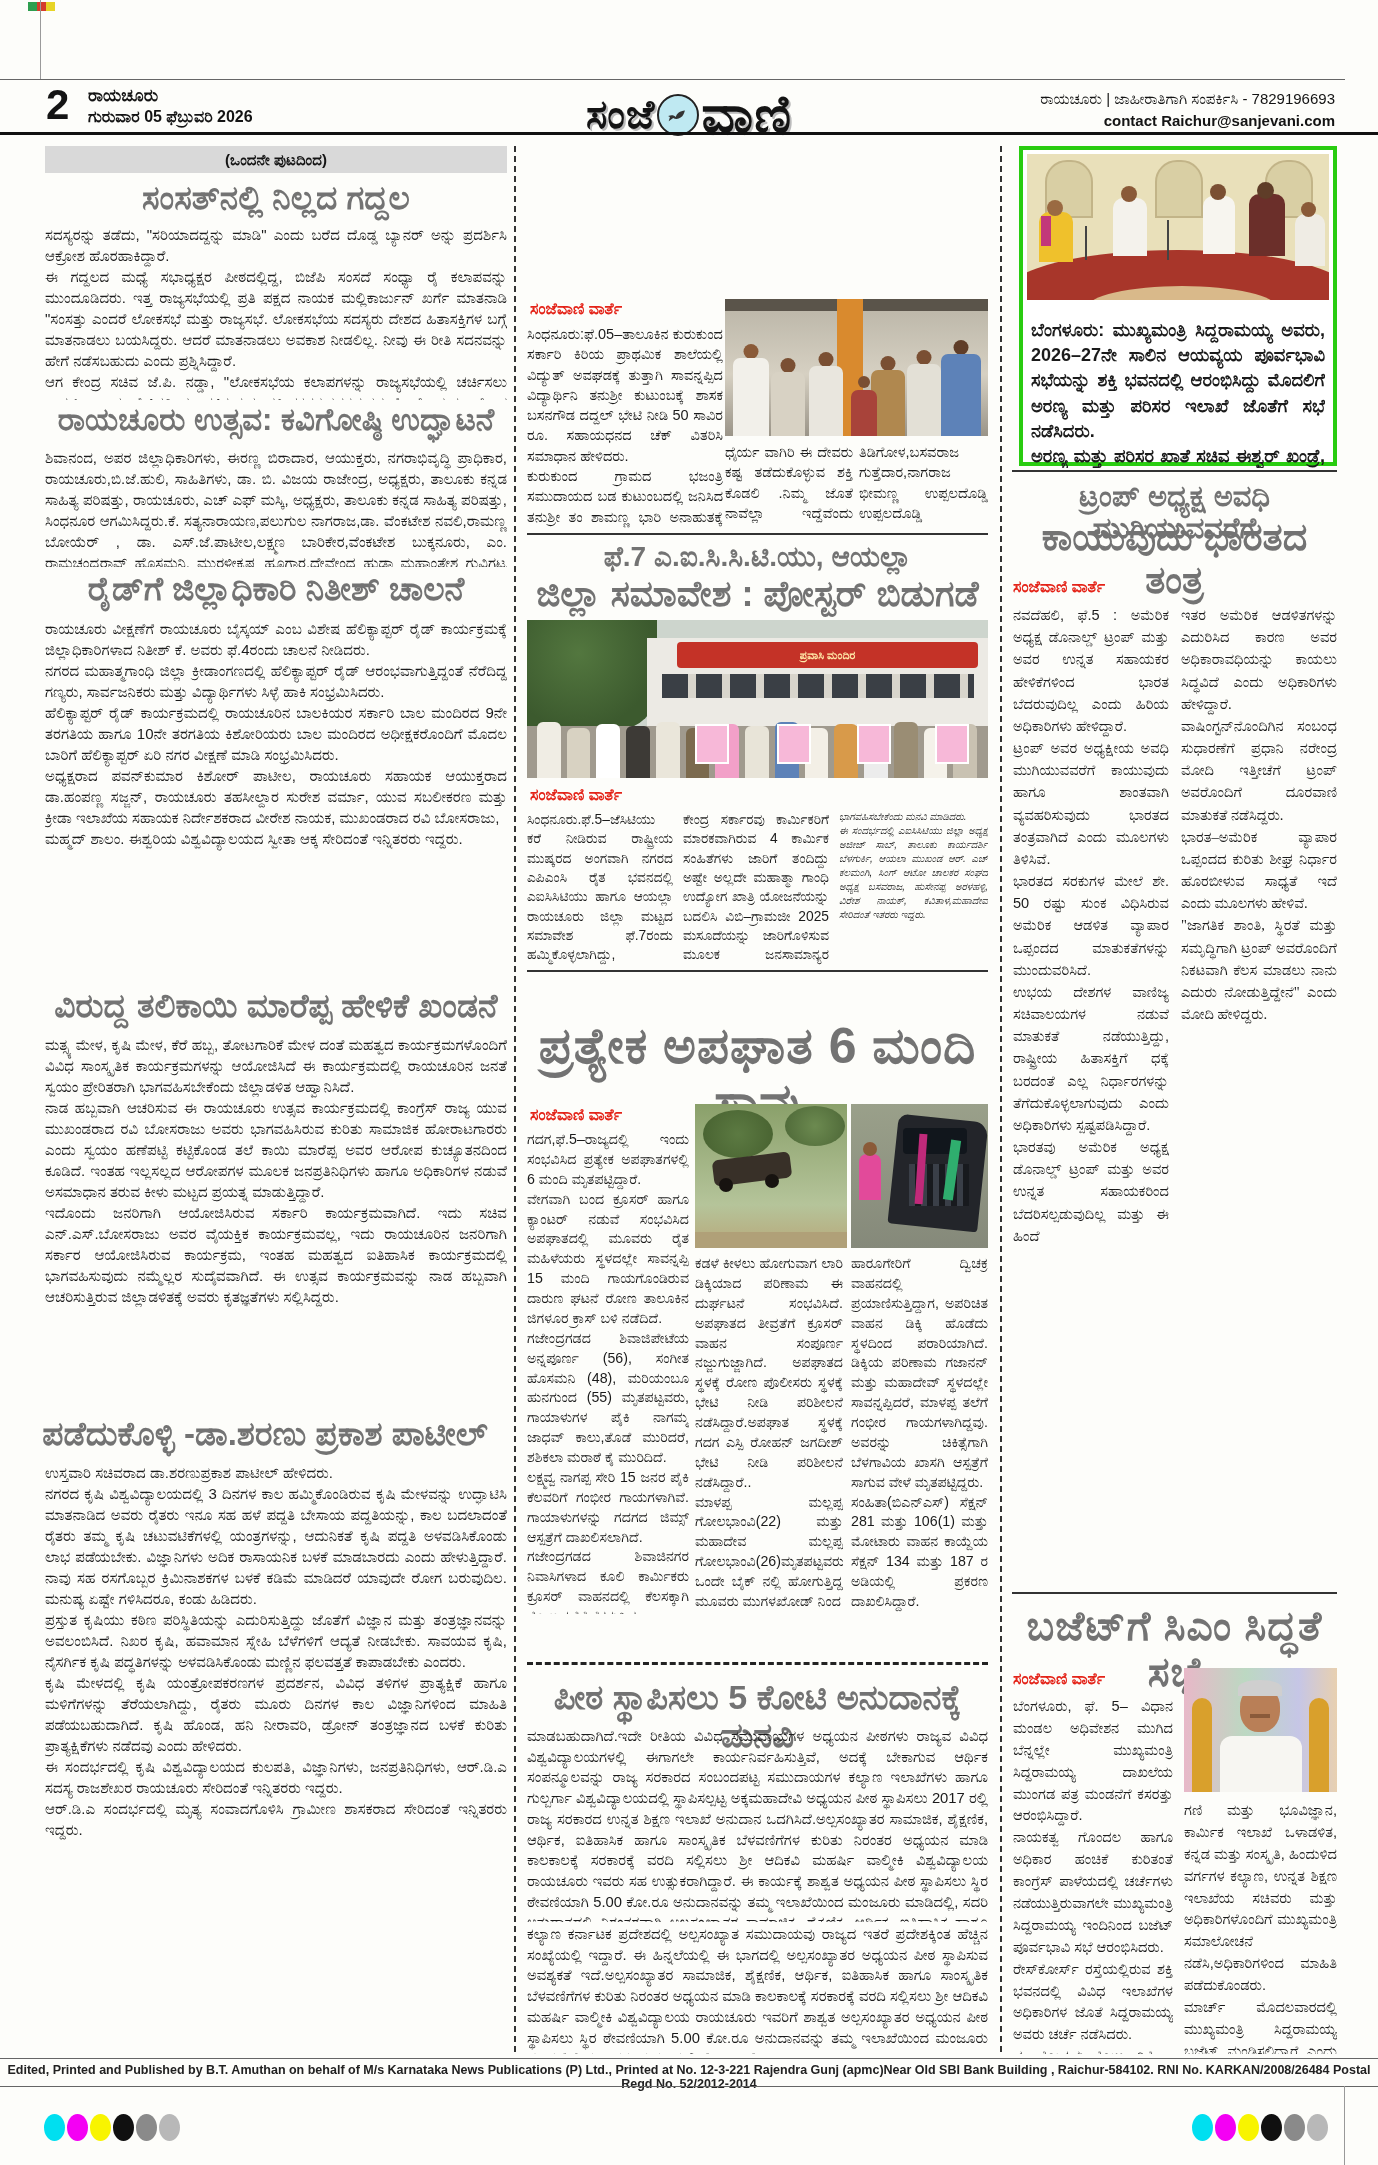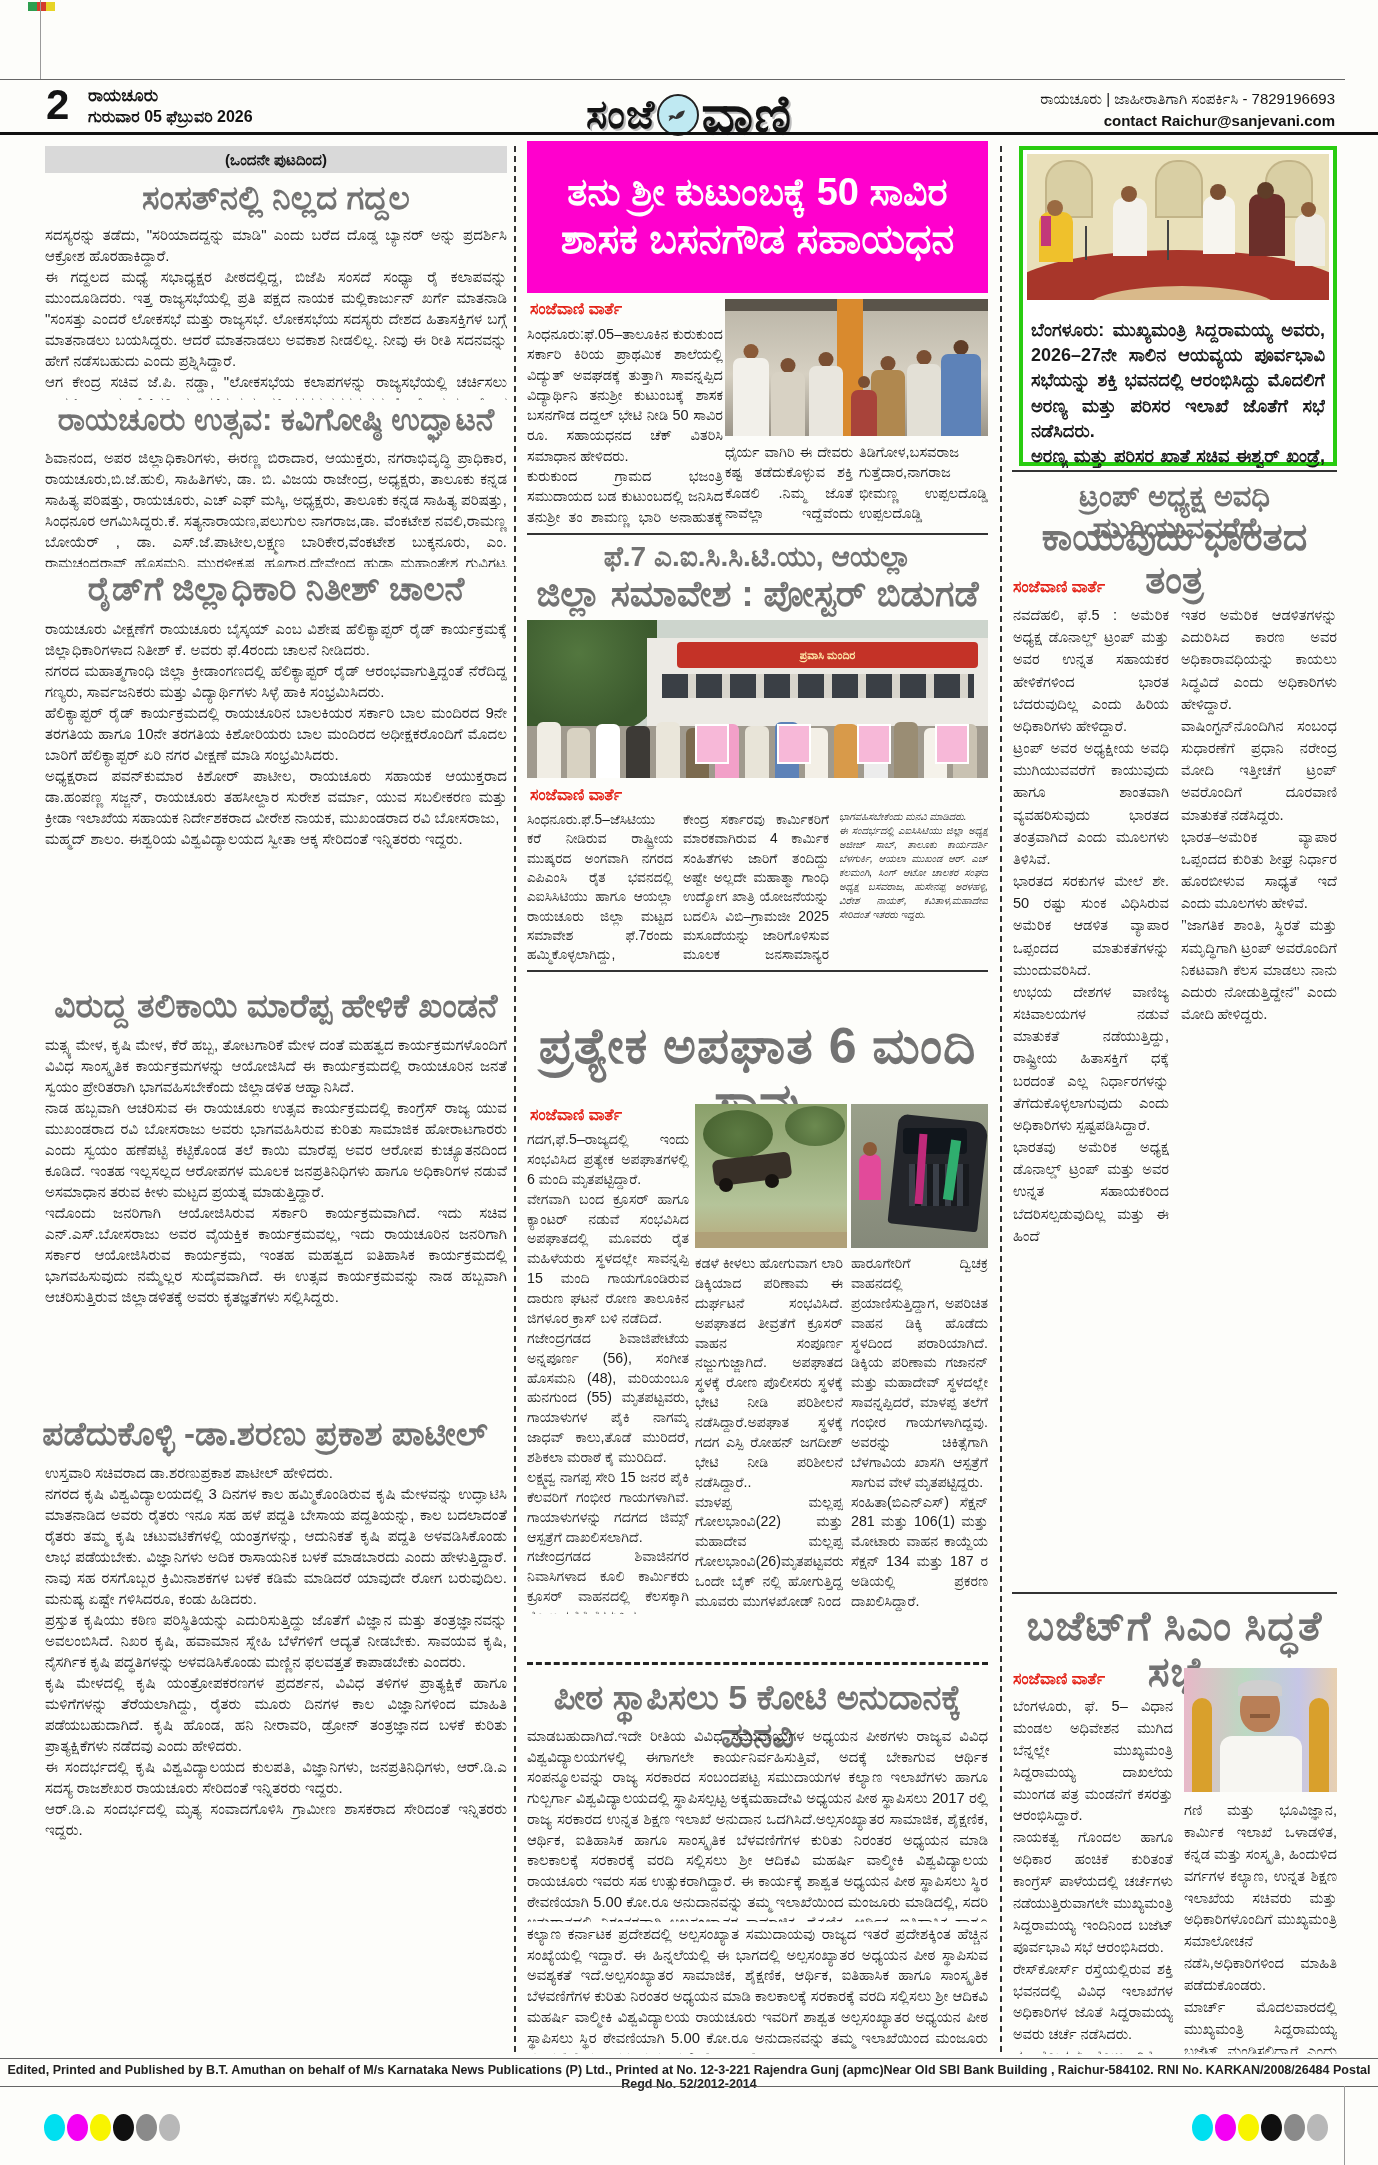--- a/index.html
+++ b/index.html
@@ -83,24 +83,20 @@
   <div class="abs hl" style="left:45px;top:988px;width:462px;font-size:33px;">ವಿರುದ್ದ ತಲಿಕಾಯಿ ಮಾರೆಪ್ಪ ಹೇಳಿಕೆ ಖಂಡನೆ</div>
 
   <div class="abs hl" style="left:34px;top:1416px;width:462px;font-size:33px;">ಪಡೆದುಕೊಳ್ಳಿ -ಡಾ.ಶರಣು ಪ್ರಕಾಶ ಪಾಟೀಲ್</div>
   <div class="abs colbody" style="left:45px;top:1462px;width:462px;height:590px;">ಉಸ್ತವಾರಿ ಸಚಿವರಾದ ಡಾ.ಶರಣುಪ್ರಕಾಶ ಪಾಟೀಲ್ ಹೇಳಿದರು.
 ನಗರದ ಕೃಷಿ ವಿಶ್ವವಿದ್ಯಾಲಯದಲ್ಲಿ 3 ದಿನಗಳ ಕಾಲ ಹಮ್ಮಿಕೊಂಡಿರುವ ಕೃಷಿ ಮೇಳವನ್ನು ಉದ್ಘಾಟಿಸಿ ಮಾತನಾಡಿದ ಅವರು ರೈತರು ಇನೂ ಸಹ ಹಳೆ ಪದ್ದತಿ ಬೇಸಾಯ ಪದ್ದತಿಯನ್ನು, ಕಾಲ ಬದಲಾದಂತೆ ರೈತರು ತಮ್ಮ ಕೃಷಿ ಚಟುವಟಿಕೆಗಳಲ್ಲಿ ಯಂತ್ರಗಳನ್ನು, ಆದುನಿಕತೆ ಕೃಷಿ ಪದ್ದತಿ ಅಳವಡಿಸಿಕೊಂಡು ಲಾಭ ಪಡೆಯಬೇಕು. ವಿಜ್ಞಾನಿಗಳು ಅದಿಕ ರಾಸಾಯನಿಕ ಬಳಕೆ ಮಾಡಬಾರದು ಎಂದು ಹೇಳುತ್ತಿದ್ದಾರೆ. ನಾವು ಸಹ ರಸಗೊಬ್ಬರ ಕ್ರಿಮಿನಾಶಕಗಳ ಬಳಕೆ ಕಡಿಮೆ ಮಾಡಿದರೆ ಯಾವುದೇ ರೋಗ ಬರುವುದಿಲ. ಮನುಷ್ಯ ಏಷ್ಟೇ ಗಳಿಸಿದರೂ, ಕಂಡು ಹಿಡಿದರು.
 ಪ್ರಸ್ತುತ ಕೃಷಿಯು ಕಠಿಣ ಪರಿಸ್ಥಿತಿಯನ್ನು ಎದುರಿಸುತ್ತಿದ್ದು ಜೊತೆಗೆ ವಿಜ್ಞಾನ ಮತ್ತು ತಂತ್ರಜ್ಞಾನವನ್ನು ಅವಲಂಬಿಸಿದೆ. ನಿಖರ ಕೃಷಿ, ಹವಾಮಾನ ಸ್ನೇಹಿ ಬೆಳೆಗಳಿಗೆ ಆದ್ಯತೆ ನೀಡಬೇಕು. ಸಾವಯವ ಕೃಷಿ, ನೈಸರ್ಗಿಕ ಕೃಷಿ ಪದ್ಧತಿಗಳನ್ನು ಅಳವಡಿಸಿಕೊಂಡು ಮಣ್ಣಿನ ಫಲವತ್ತತೆ ಕಾಪಾಡಬೇಕು ಎಂದರು.
 ಕೃಷಿ ಮೇಳದಲ್ಲಿ ಕೃಷಿ ಯಂತ್ರೋಪಕರಣಗಳ ಪ್ರದರ್ಶನ, ವಿವಿಧ ತಳಿಗಳ ಪ್ರಾತ್ಯಕ್ಷಿಕೆ ಹಾಗೂ ಮಳಿಗೆಗಳನ್ನು ತೆರೆಯಲಾಗಿದ್ದು, ರೈತರು ಮೂರು ದಿನಗಳ ಕಾಲ ವಿಜ್ಞಾನಿಗಳಿಂದ ಮಾಹಿತಿ ಪಡೆಯಬಹುದಾಗಿದೆ. ಕೃಷಿ ಹೊಂಡ, ಹನಿ ನೀರಾವರಿ, ಡ್ರೋನ್ ತಂತ್ರಜ್ಞಾನದ ಬಳಕೆ ಕುರಿತು ಪ್ರಾತ್ಯಕ್ಷಿಕೆಗಳು ನಡೆದವು ಎಂದು ಹೇಳಿದರು.
 ಈ ಸಂದರ್ಭದಲ್ಲಿ ಕೃಷಿ ವಿಶ್ವವಿದ್ಯಾಲಯದ ಕುಲಪತಿ, ವಿಜ್ಞಾನಿಗಳು, ಜನಪ್ರತಿನಿಧಿಗಳು, ಆರ್.ಡಿ.ಎ ಸದಸ್ಯ ರಾಜಶೇಖರ ರಾಯಚೂರು ಸೇರಿದಂತೆ ಇನ್ನಿತರರು ಇದ್ದರು.
 ಆರ್.ಡಿ.ಎ ಸಂದರ್ಭದಲ್ಲಿ ಮೃತ್ಯ ಸಂವಾದಗೊಳಿಸಿ ಗ್ರಾಮೀಣ ಶಾಸಕರಾದ ಸೇರಿದಂತೆ ಇನ್ನಿತರರು ಇದ್ದರು.</div>
 
-  <div class="abs" style="left:527px;top:141px;width:461px;height:152px;background:#ff00cd;display:flex;flex-direction:column;justify-content:center;align-items:center;">
-    <div style="color:#fff;font-weight:900;font-size:38px;line-height:1.2;text-align:center;">ತನು ಶ್ರೀ ಕುಟುಂಬಕ್ಕೆ 50 ಸಾವಿರ</div>
-    <div style="color:#fff;font-weight:900;font-size:41px;line-height:1.2;text-align:center;">ಶಾಸಕ ಬಸನಗೌಡ ಸಹಾಯಧನ</div>
-  </div>
 
   <div class="abs byline" style="left:530px;top:300px;">ಸಂಜೆವಾಣಿ ವಾರ್ತೆ</div>
   <div class="abs colbody" style="left:527px;top:324px;width:196px;height:204px;font-size:14.5px;">ಸಿಂಧನೂರು:ಫೆ.05–ತಾಲೂಕಿನ ಕುರುಕುಂದ ಸರ್ಕಾರಿ ಕಿರಿಯ ಪ್ರಾಥಮಿಕ ಶಾಲೆಯಲ್ಲಿ ವಿದ್ಯುತ್ ಅವಘಡಕ್ಕೆ ತುತ್ತಾಗಿ ಸಾವನ್ನಪ್ಪಿದ ವಿದ್ಯಾರ್ಥಿನಿ ತನುಶ್ರೀ ಕುಟುಂಬಕ್ಕೆ ಶಾಸಕ ಬಸನಗೌಡ ದದ್ದಲ್ ಭೇಟಿ ನೀಡಿ 50 ಸಾವಿರ ರೂ. ಸಹಾಯಧನದ ಚೆಕ್ ವಿತರಿಸಿ ಸಮಾಧಾನ ಹೇಳಿದರು.
 ಕುರುಕುಂದ ಗ್ರಾಮದ ಭಜಂತ್ರಿ ಸಮುದಾಯದ ಬಡ ಕುಟುಂಬದಲ್ಲಿ ಜನಿಸಿದ ತನುಶ್ರೀ ತಂ ಶಾಮಣ್ಣ ಭಾರಿ ಅನಾಹುತಕ್ಕೆ ತುತ್ತಾಗಿ ಸಾವನ್ನಪ್ಪಿದ್ದು,</div>
 
   <div class="ph" style="left:725px;top:299px;width:263px;height:137px;background:linear-gradient(180deg,#b9b4a6,#d6d0c2 55%,#9a9488);">
     <div style="left:0;top:0;width:100%;height:12px;background:#5a544a;"></div>
     <div style="left:112px;top:0;width:26px;height:100%;background:#d98a2e;"></div>
     <div class="figure" style="left:8px;width:36px;height:92px;">
         <div class="fig-head" style="background:#8a5a38;"></div>

